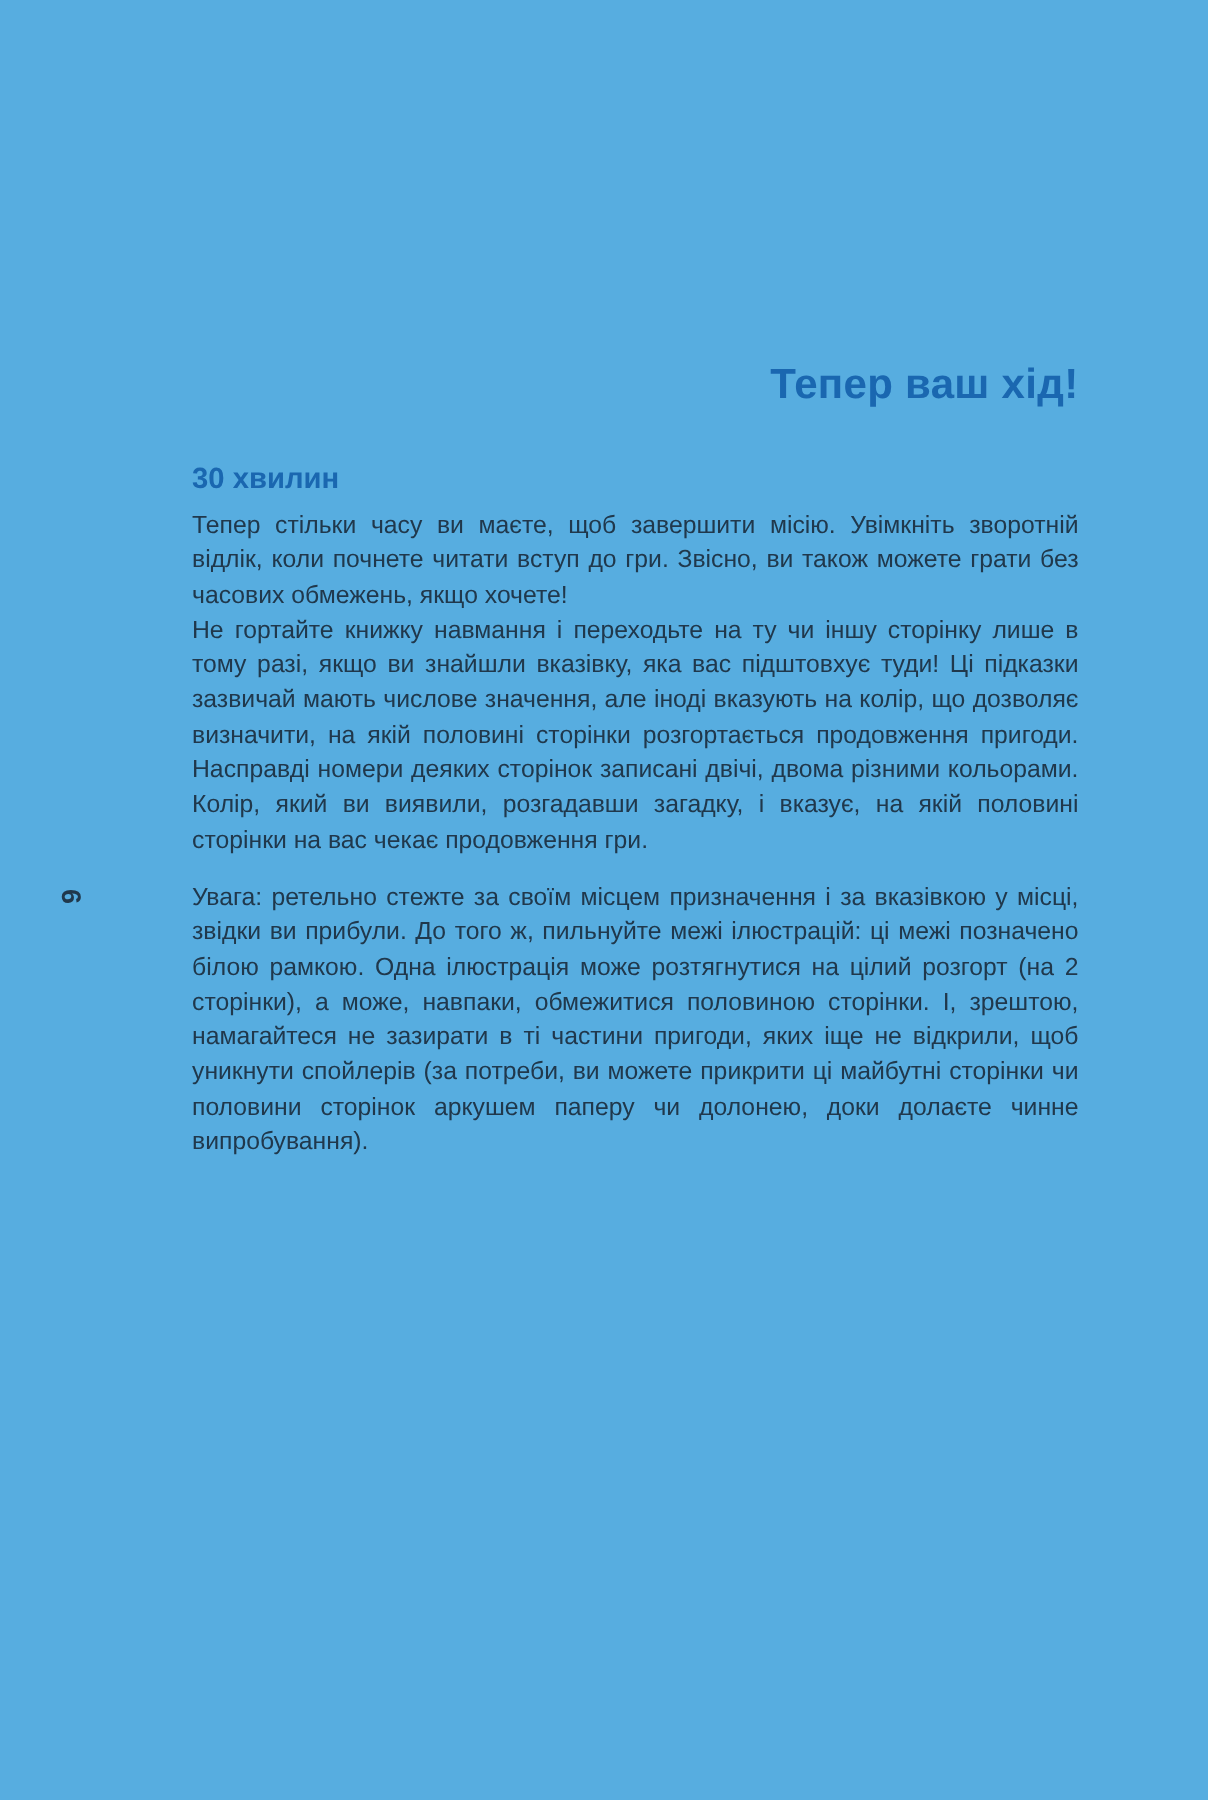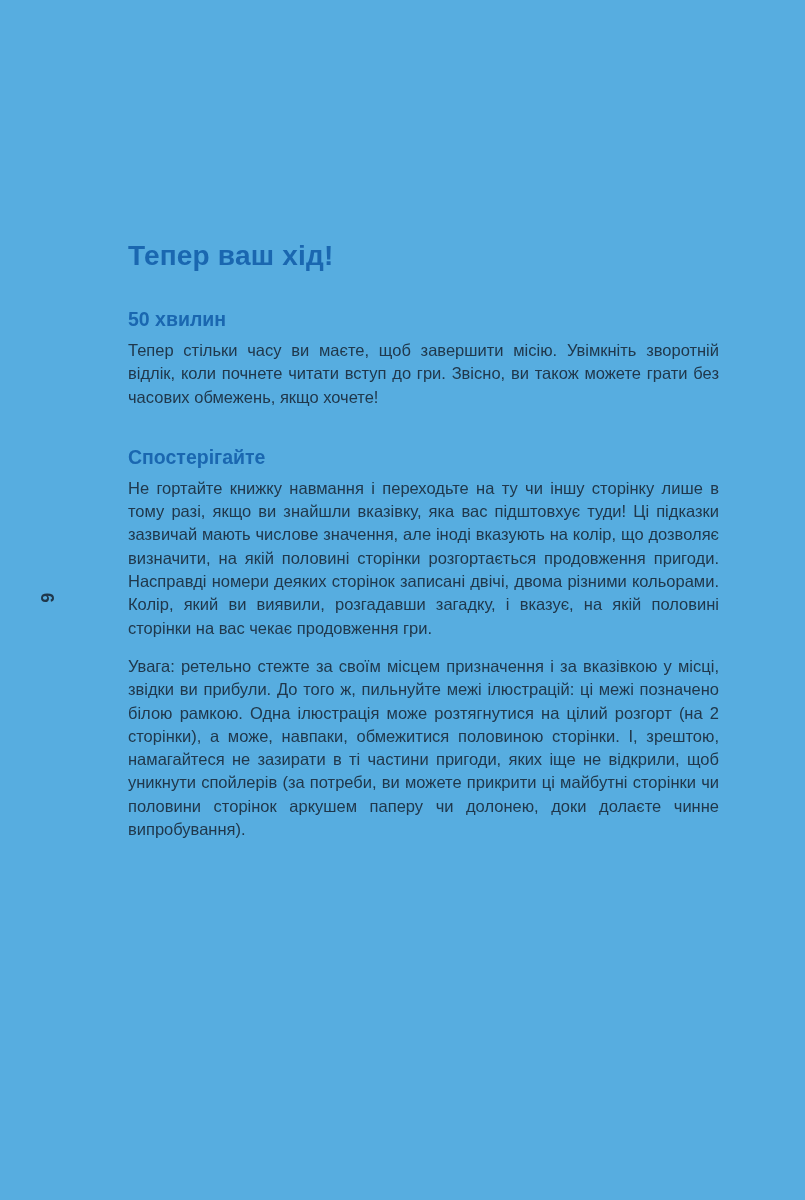--- a/index.html
+++ b/index.html
@@ -38,20 +38,21 @@
     top: 241px;
     width: 591px;
   }
   h1.page-title {
     margin: 0;
     font-size: 28px;
     line-height: 30px;
     font-weight: bold;
     color: var(--heading);
     letter-spacing: 0.2px;
+    text-align: right;
   }
   p.intro {
     margin: 40px 0 0 0;
     font-size: 16.5px;
     line-height: 23.5px;
     font-weight: bold;
     color: var(--body);
   }
   h2.section-heading {
     margin: 37px 0 9px 0;
@@ -73,23 +74,22 @@
 <body>
 
 <div class="page-number">6</div>
 
 <main class="content">
 
   <h1 class="page-title">Тепер ваш хід!</h1>
 
 
   <section>
-    <h2 class="section-heading">50 хвилин</h2>
+    <h2 class="section-heading">30 хвилин</h2>
     <p class="body-par">Тепер стільки часу ви маєте, щоб завершити місію. Увімкніть зворотній відлік, коли почнете читати вступ до гри. Звісно, ви також можете грати без часових обмежень, якщо хочете!</p>
   </section>
 
   <section>
-    <h2 class="section-heading">Спостерігайте</h2>
     <p class="body-par">Не гортайте книжку навмання і переходьте на ту чи іншу сторінку лише в тому разі, якщо ви знайшли вказівку, яка вас підштовхує туди! Ці підказки зазвичай мають числове значення, але іноді вказують на колір, що дозволяє визначити, на якій половині сторінки розгортається продовження пригоди. Насправді номери деяких сторінок записані двічі, двома різними кольорами. Колір, який ви виявили, розгадавши загадку, і вказує, на якій половині сторінки на вас чекає продовження гри.</p>
     <p class="body-par">Увага: ретельно стежте за своїм місцем призначення і за вказівкою у місці, звідки ви прибули. До того ж, пильнуйте межі ілюстрацій: ці межі позначено білою рамкою. Одна ілюстрація може розтягнутися на цілий розгорт (на 2 сторінки), а може, навпаки, обмежитися половиною сторінки. І, зрештою, намагайтеся не зазирати в ті частини пригоди, яких іще не відкрили, щоб уникнути спойлерів (за потреби, ви можете прикрити ці майбутні сторінки чи половини сторінок аркушем паперу чи долонею, доки долаєте чинне випробування).</p>
   </section>
 
 </main>
 
 </body></html>

